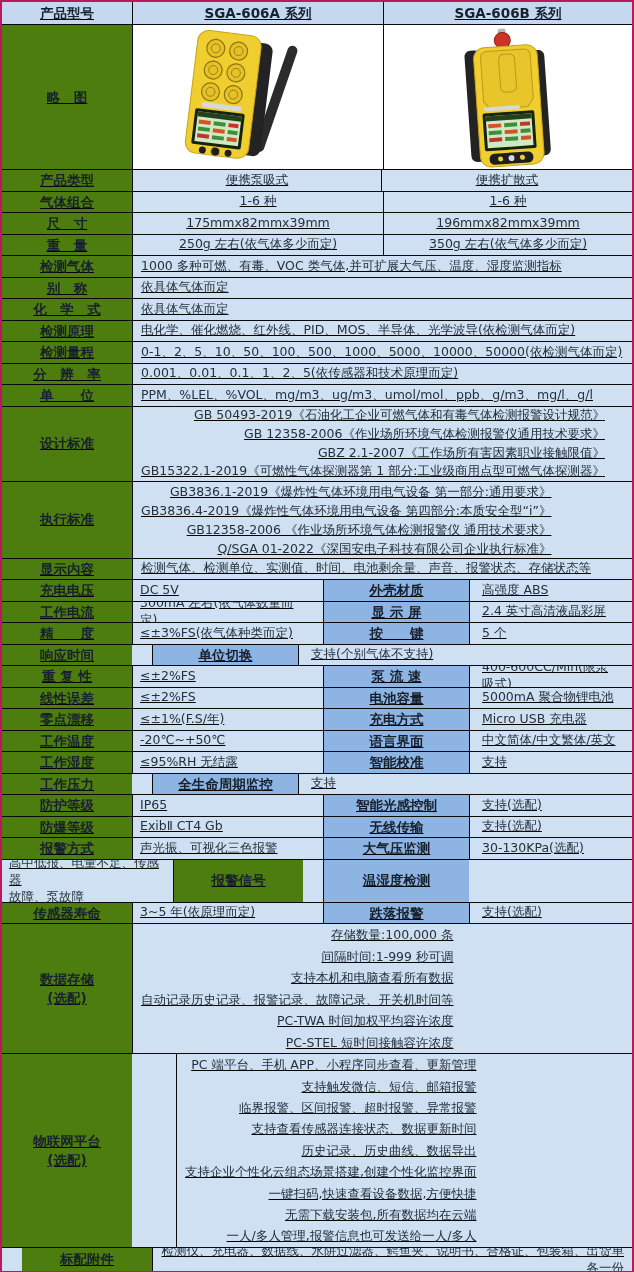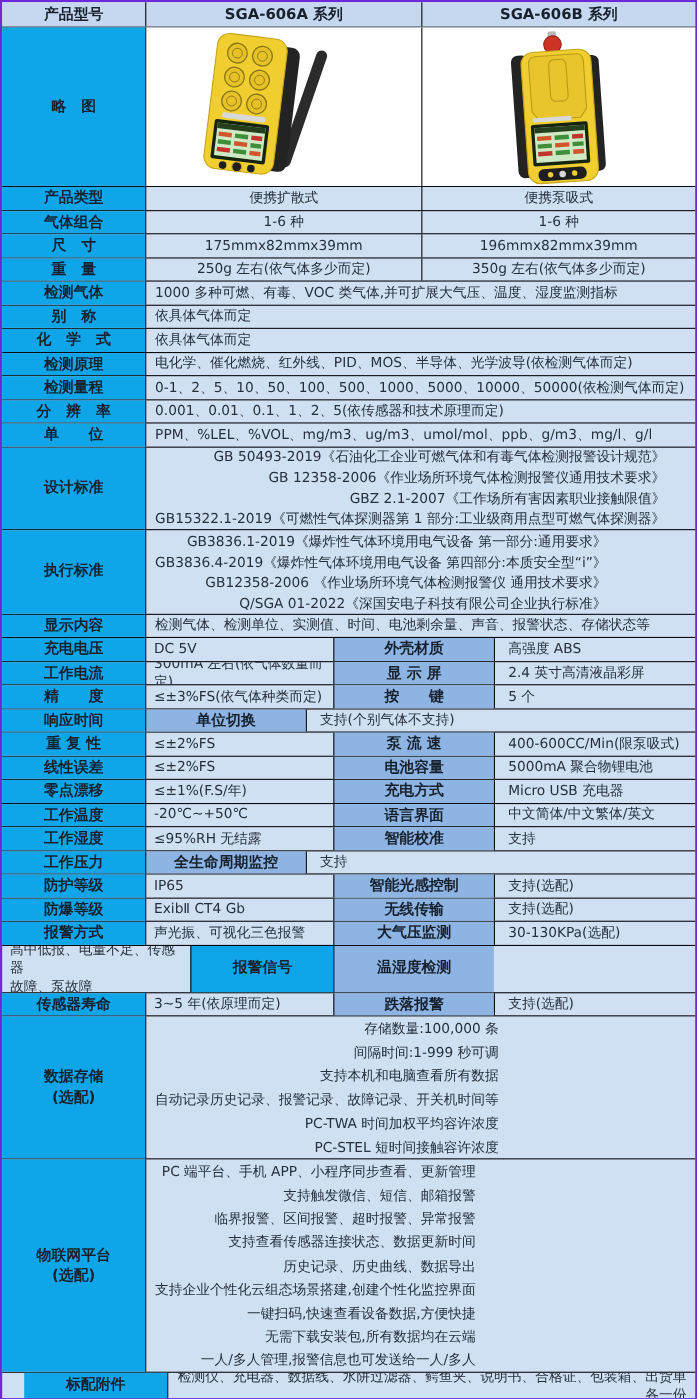--- a/index.html
+++ b/index.html
@@ -1,43 +1,43 @@
 <!DOCTYPE html>
 <html lang="zh"><head>
 <meta charset="utf-8">
 <style>
   html,body{margin:0;padding:0;background:#fff;}
   body{font-family:"DejaVu Sans","Liberation Sans",sans-serif;}
-  .tbl{width:634px;box-sizing:border-box;border:2px solid #6d28d9;background:#cfe0f3;}
+  .tbl{width:634px;box-sizing:border-box;border:2px solid #be185d;background:#cfe0f3;text-decoration:underline;}
   .row{display:flex;box-sizing:border-box;border-bottom:1px solid #0a0a0a;}
   .row:last-child{border-bottom:none;margin-left:20px;}
   .cell{box-sizing:border-box;display:flex;align-items:center;overflow:hidden;
         color:#26303d;font-size:12.5px;line-height:1.35;}
   .cell+.cell{border-left:1px solid #0a0a0a;}
-  .lab{width:130px;flex:0 0 130px;background:#0ea5e9;justify-content:center;text-align:center;
+  .lab{width:130px;flex:0 0 130px;background:#4d7c0f;justify-content:center;text-align:center;
        font-weight:bold;font-size:13.5px;color:#17212e;white-space:pre-line;}
   .hdrrow .cell{background:#c6d8f0;font-weight:bold;font-size:13.5px;color:#17212e;}
   .va{width:251px;flex:0 0 251px;}
   .vb{flex:1 1 auto;}
   .c{justify-content:center;text-align:center;}
   .wv{flex:1 1 auto;padding:1px 8px;text-align:right;}
   .v1{width:171px;flex:0 0 171px;padding:1px 7px;}
   .lab2{width:146px;flex:0 0 146px;background:#8db4e2;justify-content:center;text-align:center;
-        font-weight:bold;font-size:13.5px;color:#17212e;}
+        font-weight:bold;font-size:13.5px;color:#17212e;margin-left:20px;}
   .v2{flex:1 1 auto;padding:1px 12px;}
   .white{background:#ffffff;justify-content:center;}
   .ml{white-space:pre-line;}
   .h-hdr{height:23px;}
   .h-img{height:145px;}
   .h-std{height:21.5px;}
   .h-design{height:75px;}.h-design .wv{line-height:18.6px;}
   .h-exec{height:77px;}.h-exec .wv{line-height:19px;}
   .h-tall{height:43px;}
   .h-storage{height:130px;}.h-storage .wv{line-height:21.5px;}
-  .h-iot{height:194px;}.h-iot .wv{line-height:21.4px;}
+  .h-iot{height:194px;}.h-iot .wv{line-height:21.4px;margin-left:44px;}
   .h-acc{height:23px;}
   svg{display:block;}
 </style>
 </head>
 <body>
 
 <div class="tbl">
 
   <div class="row hdrrow h-hdr">
     <div class="cell lab">产品型号</div>
@@ -123,22 +123,22 @@
             <circle cx="124" cy="132.5" r="3" fill="#d8d8d8"></circle>
             <circle cx="135" cy="132.5" r="2.5" fill="#f0ce30"></circle>
           </g>
         </g>
       </svg>
     </div>
   </div>
 
   <div class="row h-std">
     <div class="cell lab">产品类型</div>
+    <div class="cell vb c">便携泵吸式</div>
     <div class="cell va c">便携扩散式</div>
-    <div class="cell vb c">便携泵吸式</div>
   </div>
   <div class="row h-std">
     <div class="cell lab">气体组合</div>
     <div class="cell va c">1-6 种</div>
     <div class="cell vb c">1-6 种</div>
   </div>
   <div class="row h-std">
     <div class="cell lab">尺　寸</div>
     <div class="cell va c">175mmx82mmx39mm</div>
     <div class="cell vb c">196mmx82mmx39mm</div>

